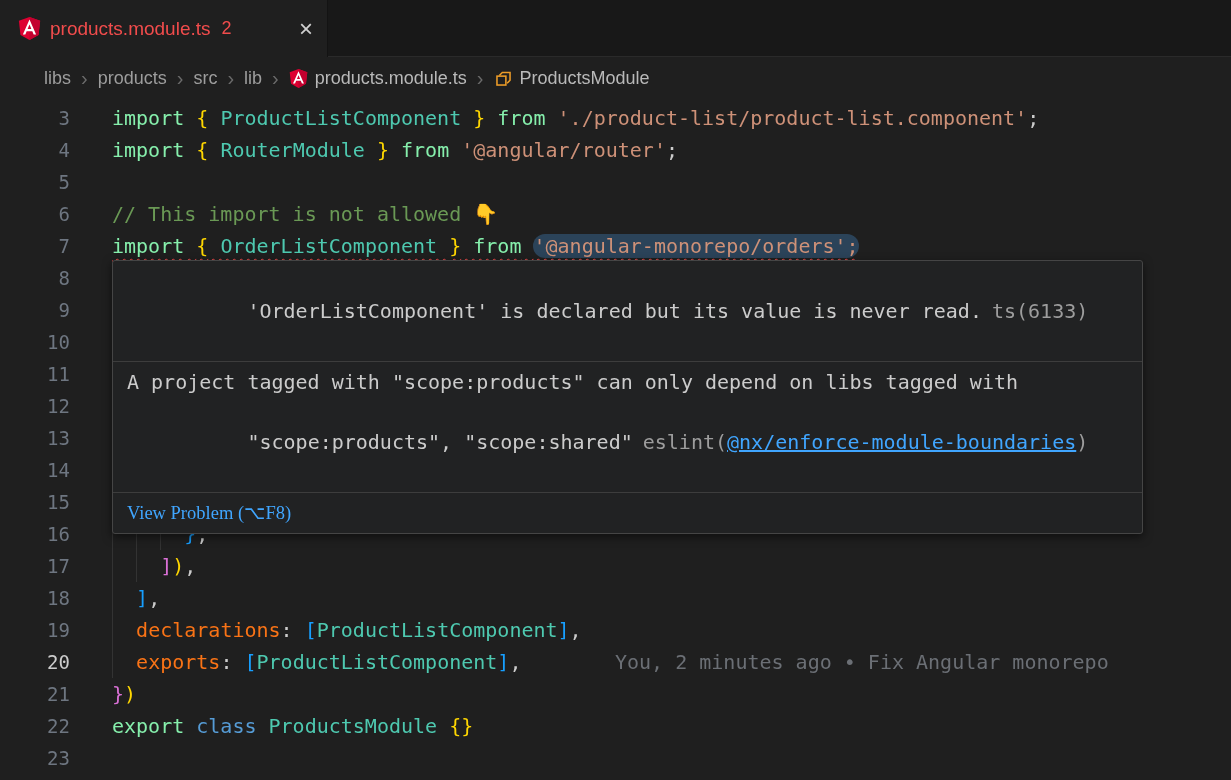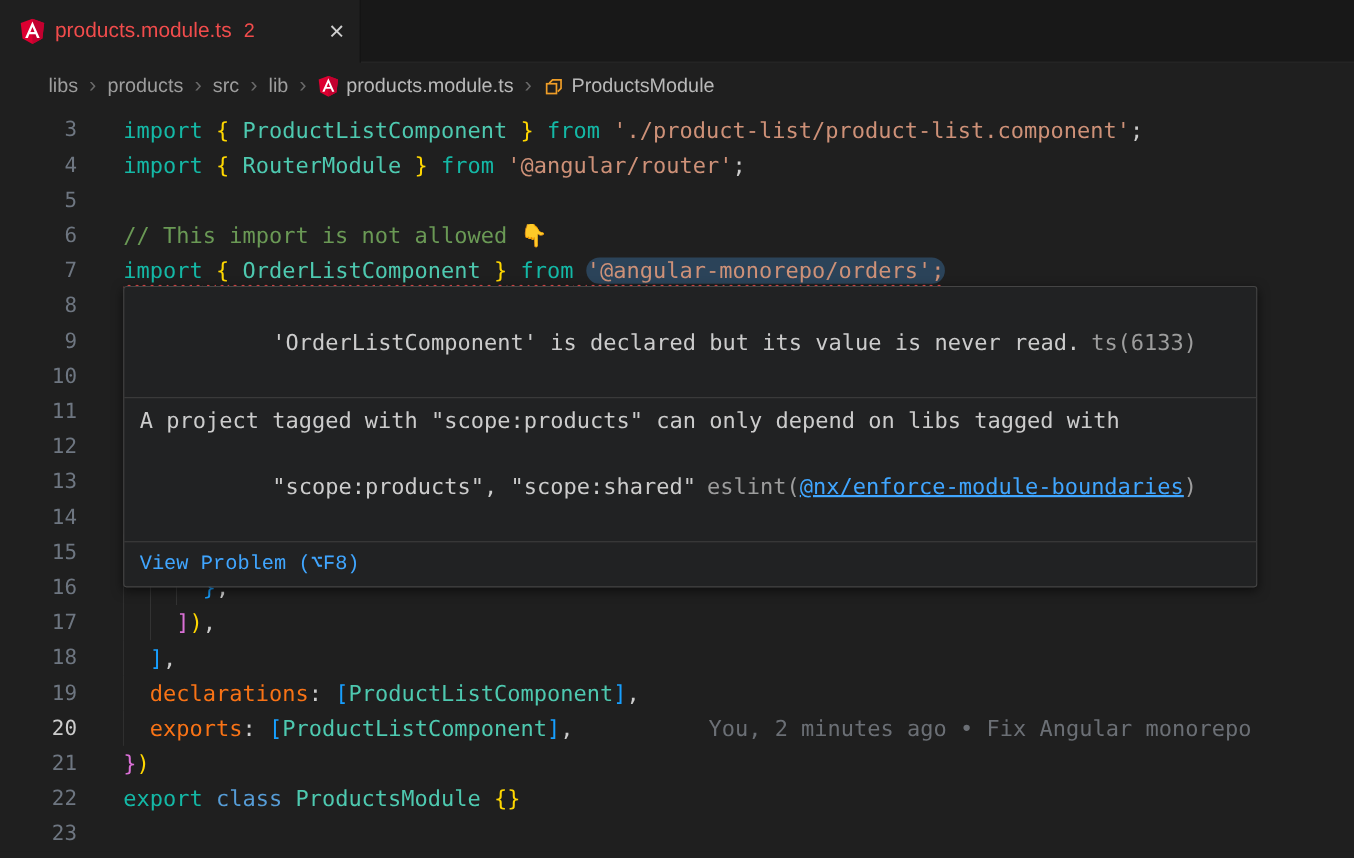--- a/index.html
+++ b/index.html
@@ -28,51 +28,51 @@
   .crumb-bright { color:#b9b9b9; }
 
   
   .editor { position:relative; padding-top:2px; background:#1f1f1f;
             font-family:"DejaVu Sans Mono", monospace; font-size:20px; }
   .row { display:flex; height:32px; line-height:32px; white-space:pre; }
   .gutter { width:70px; flex:none; text-align:right; color:#6e7681; font-size:19px; }
   .row.active .gutter { color:#cccccc; }
   .code { margin-left:42px; position:relative; flex:1; }
 
-  .tok-kw   { color:#14b8a6; }
+  .tok-kw   { color:#86efac; }
   .tok-kw2  { color:#569CD6; }
   .tok-cls  { color:#4EC9B0; }
   .tok-str  { color:#CE9178; }
   .tok-cmt  { color:#6A9955; }
   .tok-prop { color:#f97316; }
   .tok-pun  { color:#CCCCCC; }
   .tok-b1   { color:#FFD700; }
   .tok-b2   { color:#DA70D6; }
   .tok-b3   { color:#179FFF; }
   .tok-emoji{ color:#e8b339; }
   .tok-hl   { background:rgba(56,103,148,.50); border-radius:12px; }
   .tok-ws   { display:inline-block; height:32px; vertical-align:top;
               background:repeating-linear-gradient(to right,#333333 0 1px,transparent 1px 24.09px); }
   .squiggle { text-decoration:underline wavy #F14C4C; text-decoration-thickness:1px;
               text-underline-offset:5px; text-decoration-skip-ink:none; }
-  .blame { position:absolute; left:532px; color:#6b6f75; }
+  .blame { position:absolute; left:503px; color:#6b6f75; }
 
   
   .hover { position:absolute; left:112px; top:160px; width:1031px; z-index:10;
            background:#212223; border:1px solid #454545; border-radius:3px;
            box-shadow:0 3px 10px rgba(0,0,0,.55); color:#cccccc;
            font-family:"DejaVu Sans Mono", monospace; font-size:20px; }
   .hover-section { padding:5px 14px; border-bottom:1px solid #3d3d3d; }
   .hover-line { line-height:30px; white-space:pre; }
   .hover-source { color:#9d9d9d; }
   .sp { margin-left:10px; }
   .hover-link { color:#40A6FF; cursor:pointer; text-decoration:none; }
   .underline { text-decoration:underline;margin-top:9px; }
   .hover-actions { display:flex; gap:60px; padding:5px 14px; line-height:30px;
-                   font-family:Liberation Mono, monospace; font-size:18.5px; }
+                   font-family:Liberation Serif, serif; font-size:18.5px; }
 </style>
 </head>
 <body>
 
 <div>
 
   <div class="tabbar">
     <div class="tab">
       <span class="ng-icon">
         <svg viewBox="0 0 250 266">

